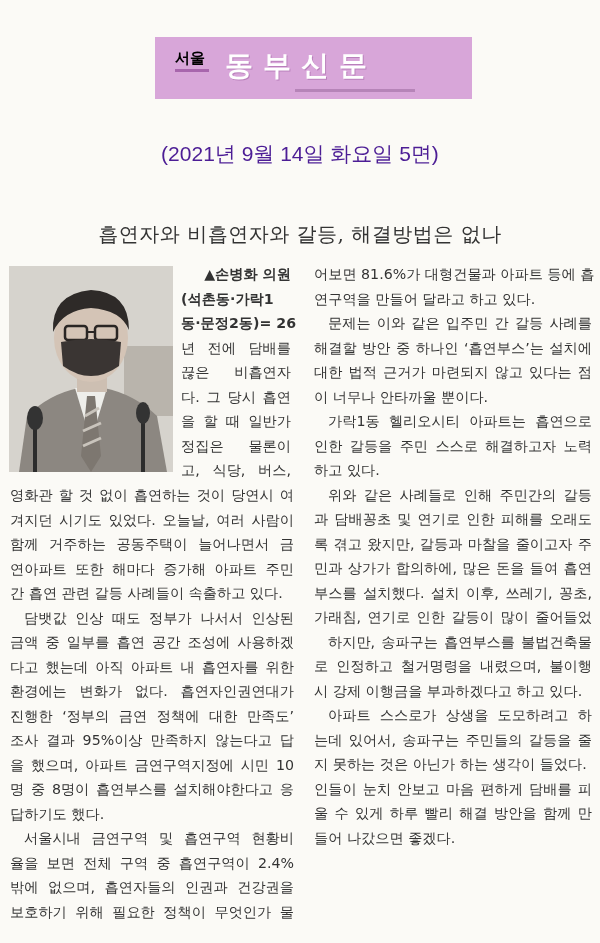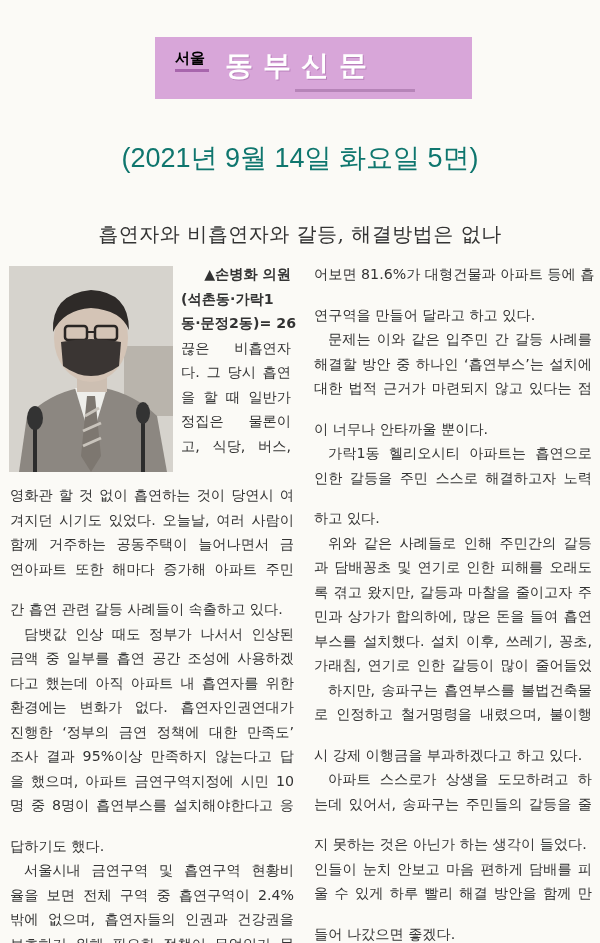--- a/index.html
+++ b/index.html
@@ -29,41 +29,41 @@
       font-weight: bold; font-size: 28px; color: #ffffff;
       letter-spacing: 10px; line-height: 50px;
       text-shadow: 1px 1px 0 #b97fbb;
     }
     .masthead .tagline {
       position: absolute; left: 140px; top: 52px; width: 120px; height: 3px;
       background: #b684b8;
     }
     .dateline {
       position: absolute; left: 0; width: 600px; top: 140px;
-      text-align: center; font-size: 27px; color: #0f766e;
+      text-align: center; font-size: 21px; color: #4c1d95;
       font-family: "Liberation Sans", sans-serif;
     }
     .headline {
       position: absolute; left: 0; width: 600px; top: 221px;
       text-align: center; font-size: 20px; color: #333;
       font-family: "DejaVu Serif", serif;
       letter-spacing: 0.5px;
     }
     .photo {
       position: absolute; left: 9px; top: 266px; width: 164px; height: 206px;
       background: linear-gradient(180deg, #d9d7d2 0%, #cfccc6 100%);
       overflow: hidden;
     }
     .photo svg { display: block; }
     .col {
       position: absolute; font-size: 14.2px; line-height: 24.5px; color: #333;
       text-align: justify;
     }
     .col .line { display: block; white-space: nowrap; text-align-last: justify; }
-    .col .line.last { text-align-last: left; margin-top: 16px; }
+    .col .line.last { text-align-last: left; }
     .col .indent { padding-left: 14px; }
     .byline-col { left: 181px; top: 262px; width: 110px; }
     .byline-col .bold { font-weight: bold; }
     .left-col { left: 10px; top: 483px; width: 284px; }
     .right-col { left: 314px; top: 262px; width: 278px; }
   </style>
 </head>
 <body>
 
 <div class="masthead">
@@ -105,20 +105,21 @@
     <ellipse cx="26" cy="152" rx="8" ry="12" fill="#333"></ellipse>
     <rect x="132" y="150" width="4" height="56" fill="#2c2c2c"></rect>
     <ellipse cx="134" cy="147" rx="7" ry="11" fill="#333"></ellipse>
   </svg>
 </div>
 
 <div class="col byline-col">
   <span class="line bold" style="text-align-last:right;">▲손병화 의원</span>
   <span class="line bold">(석촌동·가락1</span>
   <span class="line" style="font-weight:bold;">동·문정2동)= 26</span>
+  <span class="line">년 전에 담배를</span>
   <span class="line">끊은 비흡연자</span>
   <span class="line">다. 그 당시 흡연</span>
   <span class="line">을 할 때 일반가</span>
   <span class="line">정집은 물론이</span>
   <span class="line">고, 식당, 버스,</span>
 </div>
 
 <div class="col left-col">
   <span class="line">영화관 할 것 없이 흡연하는 것이 당연시 여</span>
   <span class="line">겨지던 시기도 있었다. 오늘날, 여러 사람이</span>

